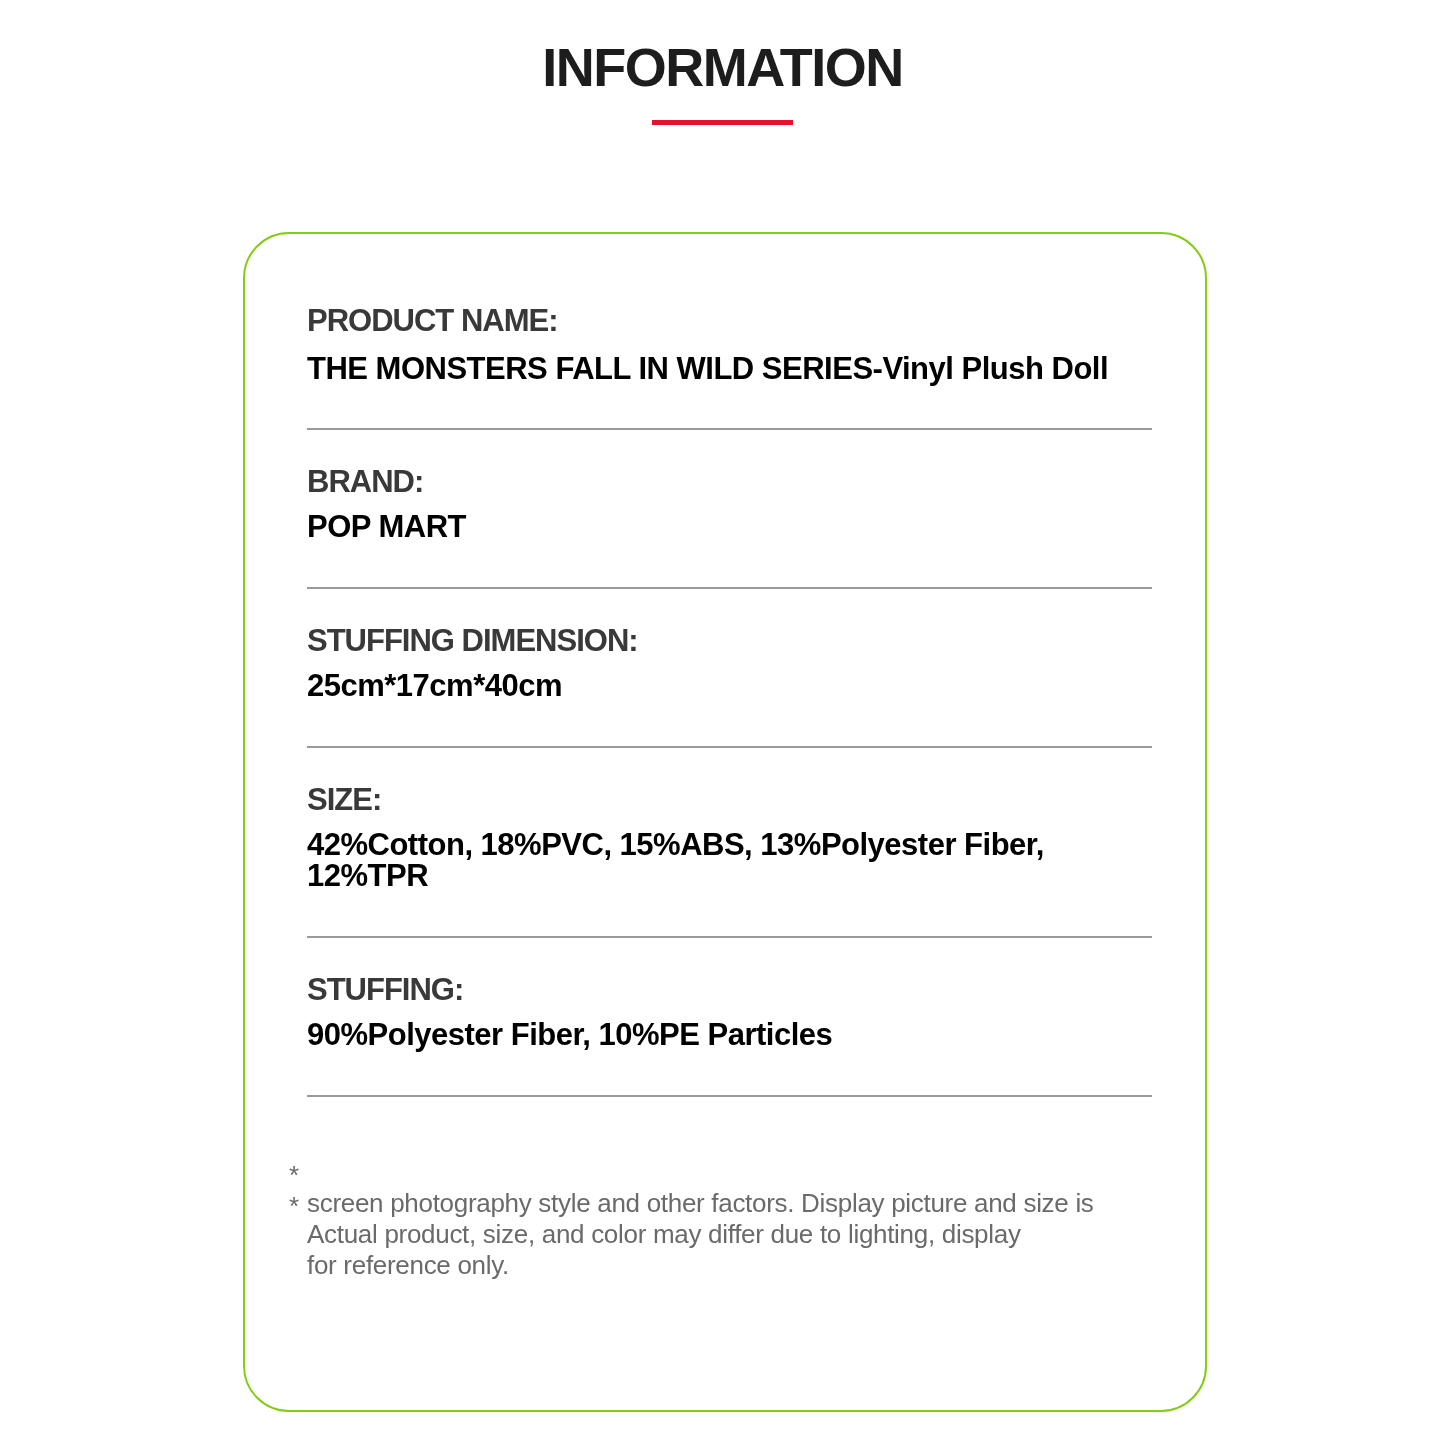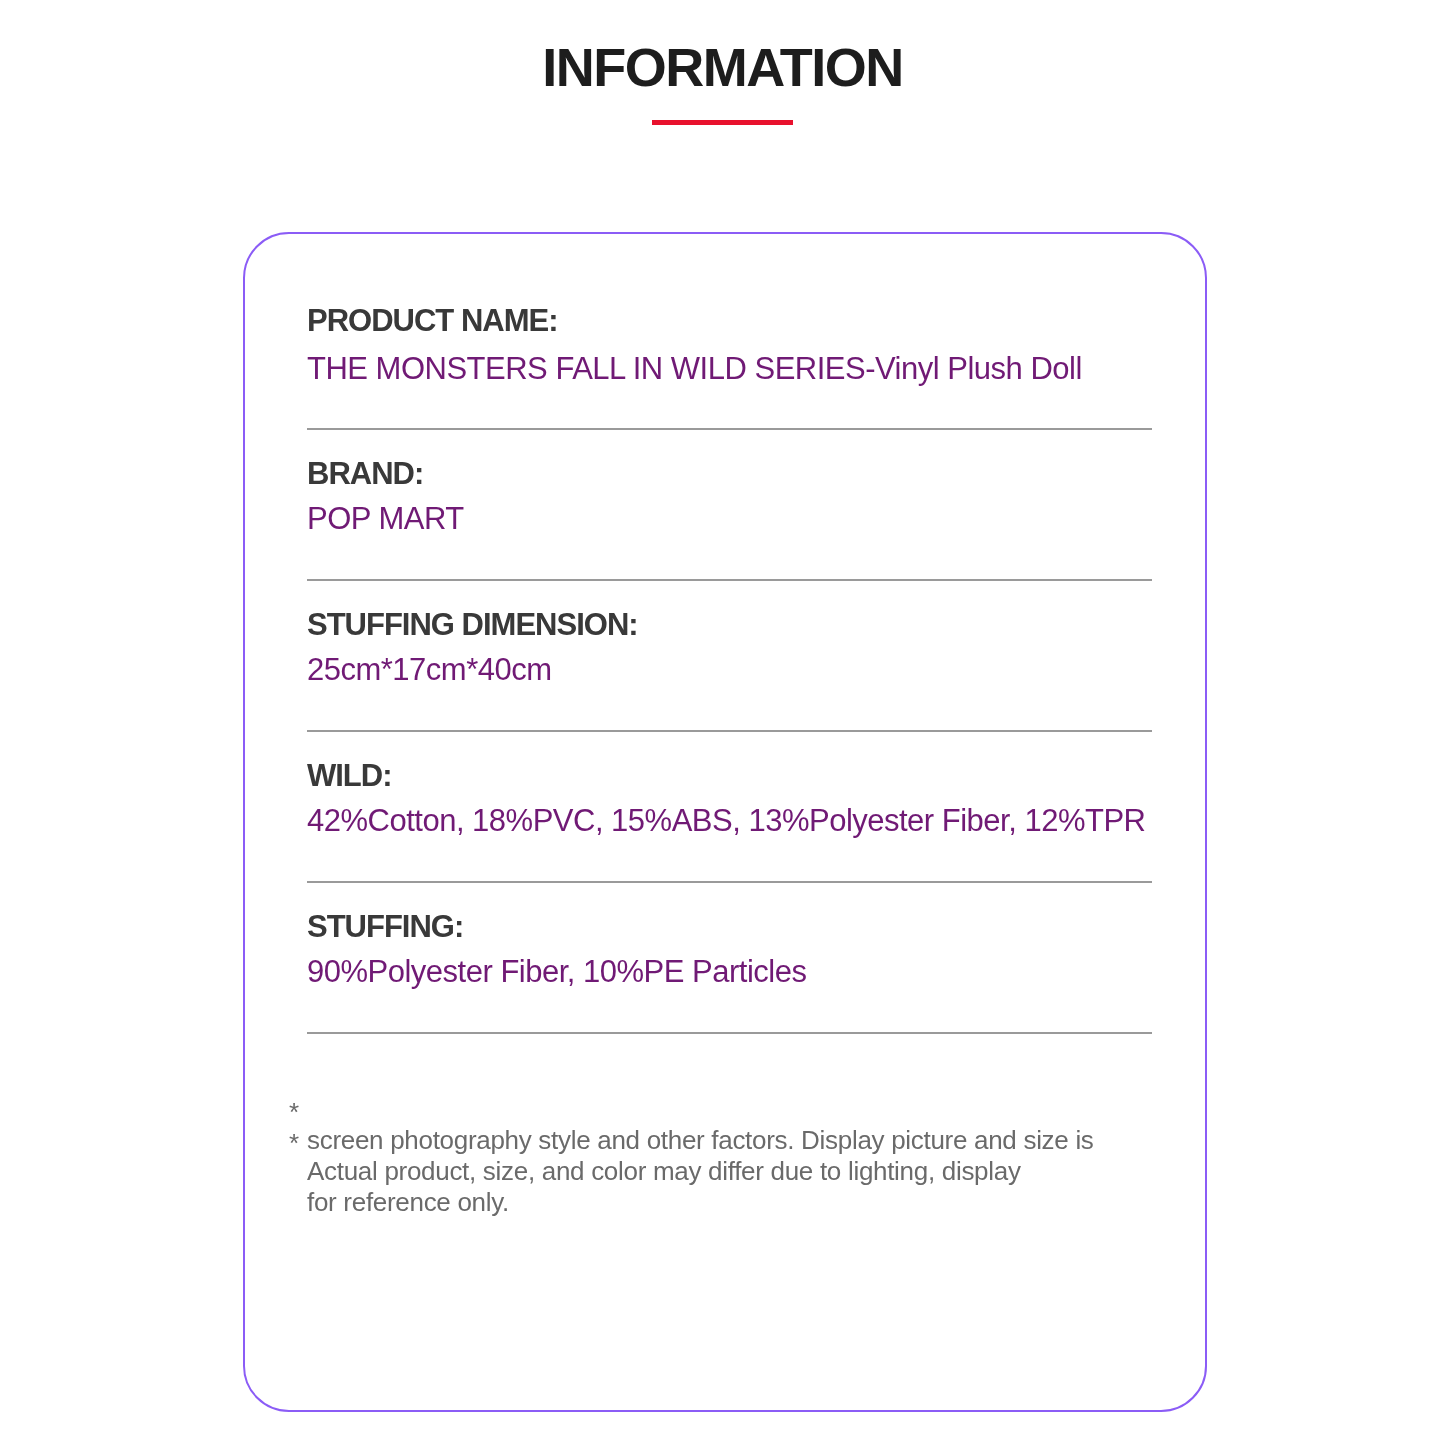--- a/index.html
+++ b/index.html
@@ -25,40 +25,40 @@
     width: 141px; height: 5px;
     background: #e8112d;
     margin: 26px auto 0;
   }
 
   
   .card {
     position: absolute;
     left: 243px; top: 232px;
     width: 964px; height: 1180px;
-    border: 2px solid #8b5cf6;
+    border: 2px solid #84cc16;
     border-radius: 46px;
     background: #ffffff;
     padding: 0 53px 0 62px;
   }
 
-  .sec { padding: 28px 0 45px; }
+  .sec { padding: 36px 0 45px; }
   .sec-first { padding: 71px 0 44px; }
 
   .lbl {
     font-size: 31px; line-height: 31px;
     font-weight: 700;
     letter-spacing: -1px;
     color: #393939;
   }
   .val {
     font-size: 31px; line-height: 31px;
-    font-weight: 400;
+    font-weight: 700;
     letter-spacing: -0.5px;
-    color: #701a75;
+    color: #000000;
     margin-top: 14px;
   }
   .sec-first .val { margin-top: 17px; }
 
   .row { display: grid; grid-template-columns: 478px 1fr; }
 
   .divider {
     border: none;
     height: 2px;
     background: #9a9a9a;
@@ -112,21 +112,21 @@
       <div class="lbl">STUFFING DIMENSION:</div>
       <div class="val">25cm*17cm*40cm</div>
     </div>
     <div class="cell">
     </div>
   </div>
 
   <hr class="divider">
 
   <div class="sec">
-    <div class="lbl">WILD:</div>
+    <div class="lbl">SIZE:</div>
     <div class="val">42%Cotton, 18%PVC, 15%ABS, 13%Polyester Fiber, 12%TPR</div>
   </div>
 
   <hr class="divider">
 
   <div class="sec">
     <div class="lbl">STUFFING:</div>
     <div class="val">90%Polyester Fiber, 10%PE Particles</div>
   </div>
 

